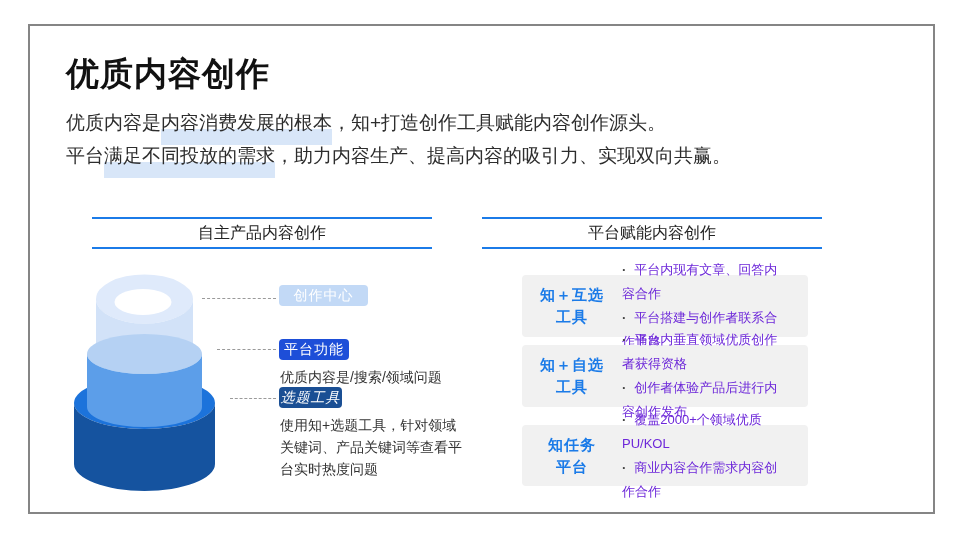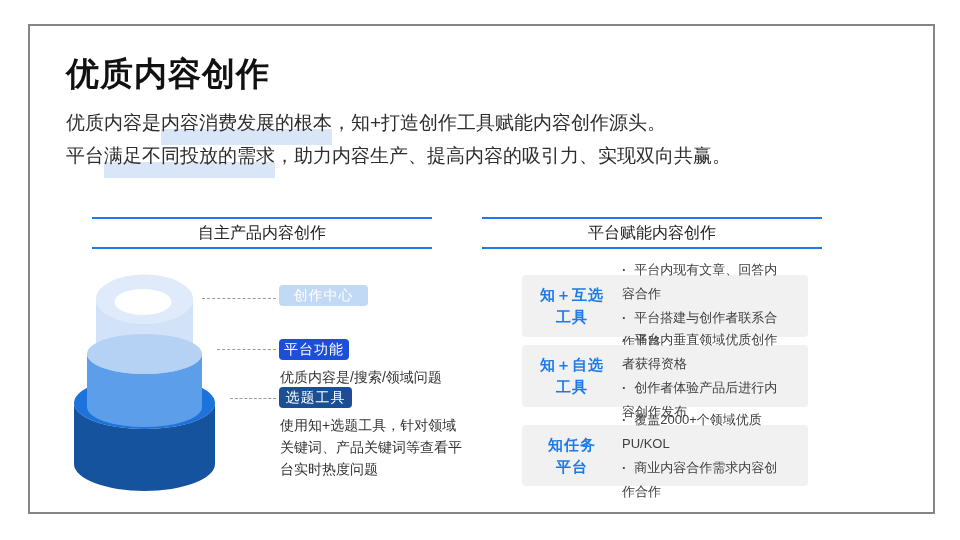--- a/index.html
+++ b/index.html
@@ -33,37 +33,37 @@
   .dash{position:absolute;height:0;border-top:1px dashed #9a9a9a;}
   .dash.d1{left:172px;top:272px;width:74px;}
   .dash.d2{left:187px;top:323px;width:59px;}
   .dash.d3{left:200px;top:372px;width:46px;}
   .lvl-box{
     position:absolute;height:21px;line-height:21px;border-radius:4px;
     color:#fff;font-size:14px;text-align:center;letter-spacing:1px;
   }
   .lvl-box.b1{left:249px;top:259px;width:89px;background:#c2d9f6;}
   .lvl-box.b2{left:249px;top:313px;width:70px;background:#1d4ed8;}
-  .lvl-box.b3{left:249px;top:361px;width:73px;background:#1a4f94;}
+  .lvl-box.b3{left:249px;top:361px;width:63px;background:#1a4f94;font-style:italic;}
   .lvl-desc{position:absolute;left:250px;font-size:14px;color:#333;line-height:22px;}
   .lvl-desc.t1{top:286px;white-space:nowrap;}
   .lvl-desc.t2{top:340px;white-space:nowrap;}
   .lvl-desc.t3{top:388px;width:186px;}
   .row{
     position:absolute;left:452px;width:286px;height:62px;background:#f1f1f1;
     border-radius:4px;display:flex;align-items:center;margin-left:40px;
   }
   .row.r1{top:249px;}
   .row.r2{top:319px;}
   .row.r3{top:399px;height:61px;}
   .row-label{
     width:100px;text-align:center;color:#1b7be8;font-weight:bold;
     font-size:15px;line-height:22px;letter-spacing:1px;flex-shrink:0;
   }
-  .row-bullets{flex:1;font-size:13px;color:#404040;line-height:24px;padding-right:20px;}
+  .row-bullets{flex:1;font-size:13px;color:#6d28d9;line-height:24px;padding-right:20px;}
   .bullet{display:block;}
   .bullet::before{content:"·";font-weight:bold;margin-right:8px;color:#444;}
 </style>
 </head>
 <body>
 
 <div class="slide">
 
   <div class="title">优质内容创作</div>
 

